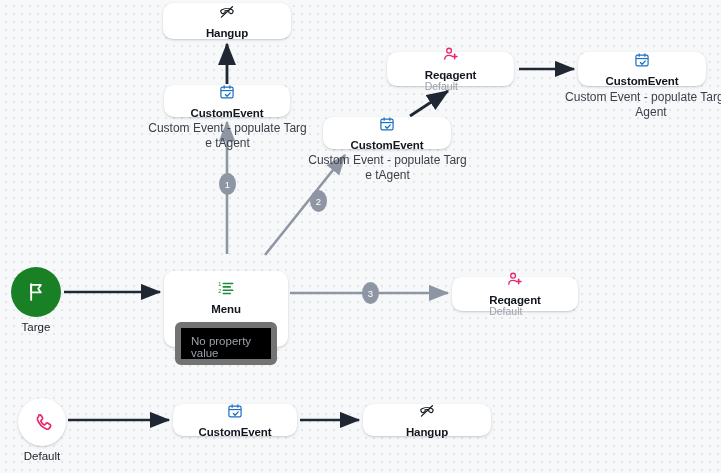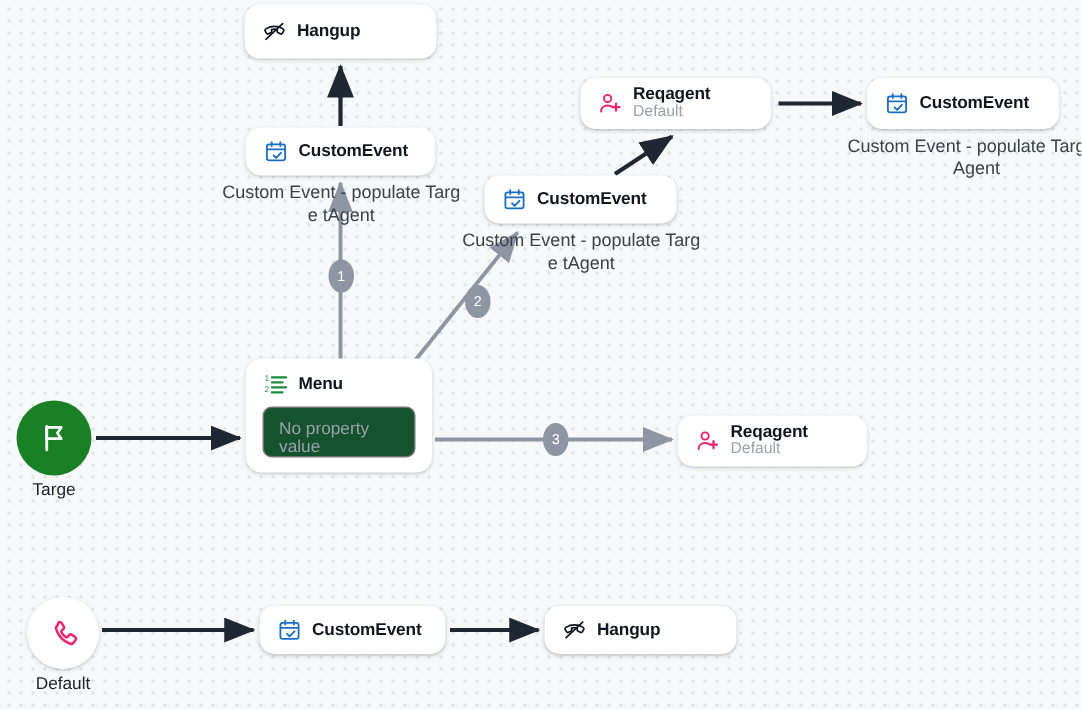--- a/index.html
+++ b/index.html
@@ -38,20 +38,21 @@
     box-shadow: 0 1px 3px rgba(17,24,39,0.16), 0 1px 1px rgba(17,24,39,0.06);
     display: flex;
     flex-direction: column;
     justify-content: center;
   }
   .node-head {
     display: flex;
     align-items: center;
     gap: 7px;
     padding: 0 12px;
+    flex-direction: column;
   }
   .node-title {
     font-size: 11.5px;
     font-weight: bold;
     color: #12161f;
     letter-spacing: -0.1px;
     white-space: nowrap;
   }
   .node-sub {
     font-size: 10.5px;
@@ -75,28 +76,28 @@
   
   .menu-node {
     padding: 9px 0 10px 0;
     justify-content: flex-start;
   }
   .menu-head {
     margin-bottom: 7px;
   }
   .menu-prop {
     margin: 0 11px;
-    border: 1px solid #737373;
+    border: 6px solid #737373;
     border-radius: 6px;
     height: 46px;
     display: flex;
     align-items: center;
     padding: 7px 10px 0 10px;
     box-sizing: border-box;
-    background: #14532d;
+    background: #000000;
   }
   .menu-prop-text {
     font-size: 11.5px;
     color: #9aa1ab;
   }
 
   
   .circle-node {
     position: absolute;
     border-radius: 50%;
@@ -245,21 +246,21 @@
         <rect x="2.4" y="4" width="15.2" height="13.4" rx="2" fill="none" stroke="#1a6fc4" stroke-width="1.5"></rect>
         <line x1="2.4" y1="8.2" x2="17.6" y2="8.2" stroke="#1a6fc4" stroke-width="1.5"></line>
         <line x1="6.4" y1="2.2" x2="6.4" y2="5.4" stroke="#1a6fc4" stroke-width="1.5" stroke-linecap="round"></line>
         <line x1="13.6" y1="2.2" x2="13.6" y2="5.4" stroke="#1a6fc4" stroke-width="1.5" stroke-linecap="round"></line>
         <path d="M8 13.2l2.1 2.1 4-4.2" fill="none" stroke="#1a6fc4" stroke-width="1.6" stroke-linecap="round" stroke-linejoin="round"></path>
       </svg>
       <span class="node-title">CustomEvent</span>
     </div>
   </div>
 
-  <div class="node menu-node" style="left:164px; top:239px; width:124px; height:76px;">
+  <div class="node menu-node" style="left:164px; top:271px; width:124px; height:76px;">
     <div class="node-head menu-head">
       <svg class="ico" viewBox="0 0 20 20">
         <text x="0.4" y="7.6" font-family="Liberation Sans, sans-serif" font-size="7" fill="#1d8a3e">1</text>
         <text x="0.4" y="16.6" font-family="Liberation Sans, sans-serif" font-size="7" fill="#1d8a3e">2</text>
         <line x1="6.6" y1="4.4" x2="18.4" y2="4.4" stroke="#1d8a3e" stroke-width="1.9" stroke-linecap="round"></line>
         <line x1="6.6" y1="8.6" x2="15.4" y2="8.6" stroke="#1d8a3e" stroke-width="1.9" stroke-linecap="round"></line>
         <line x1="6.6" y1="12.8" x2="18.4" y2="12.8" stroke="#1d8a3e" stroke-width="1.9" stroke-linecap="round"></line>
         <line x1="6.6" y1="17" x2="15.4" y2="17" stroke="#1d8a3e" stroke-width="1.9" stroke-linecap="round"></line>
       </svg>
       <span class="node-title">Menu</span>

